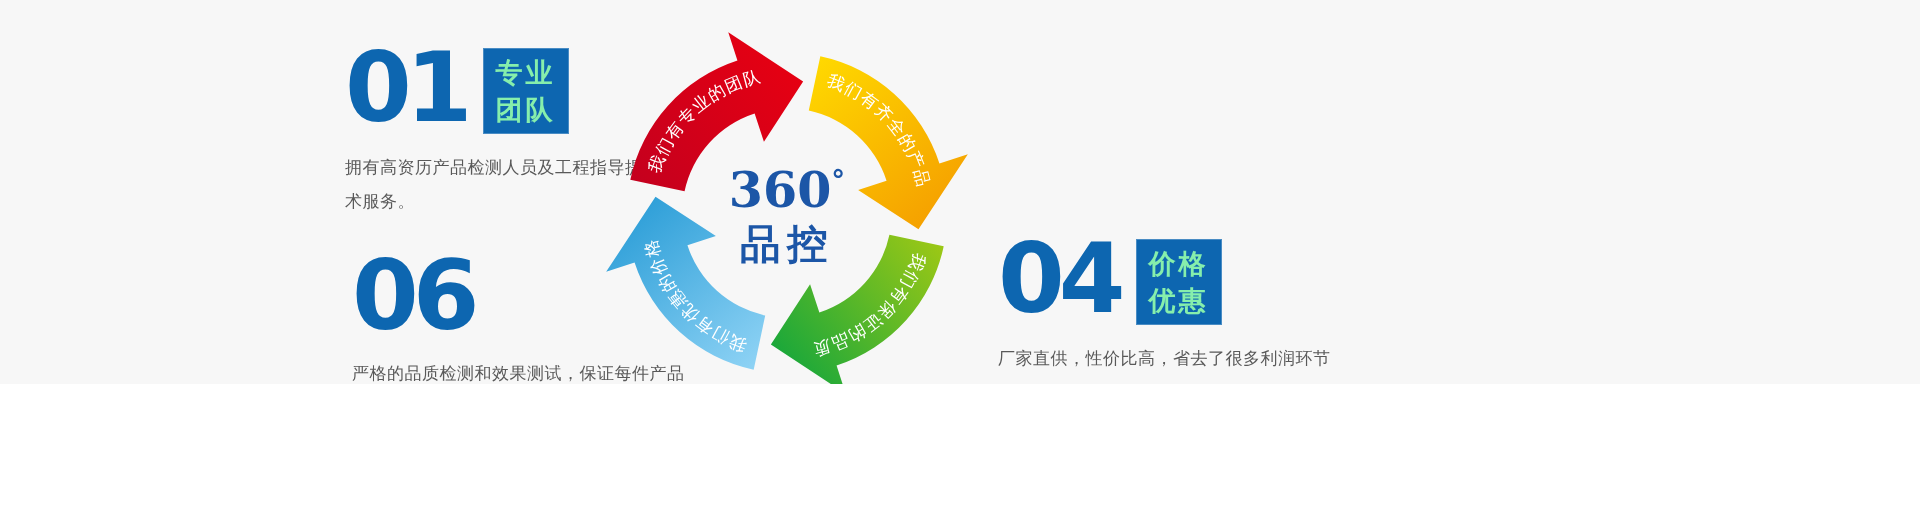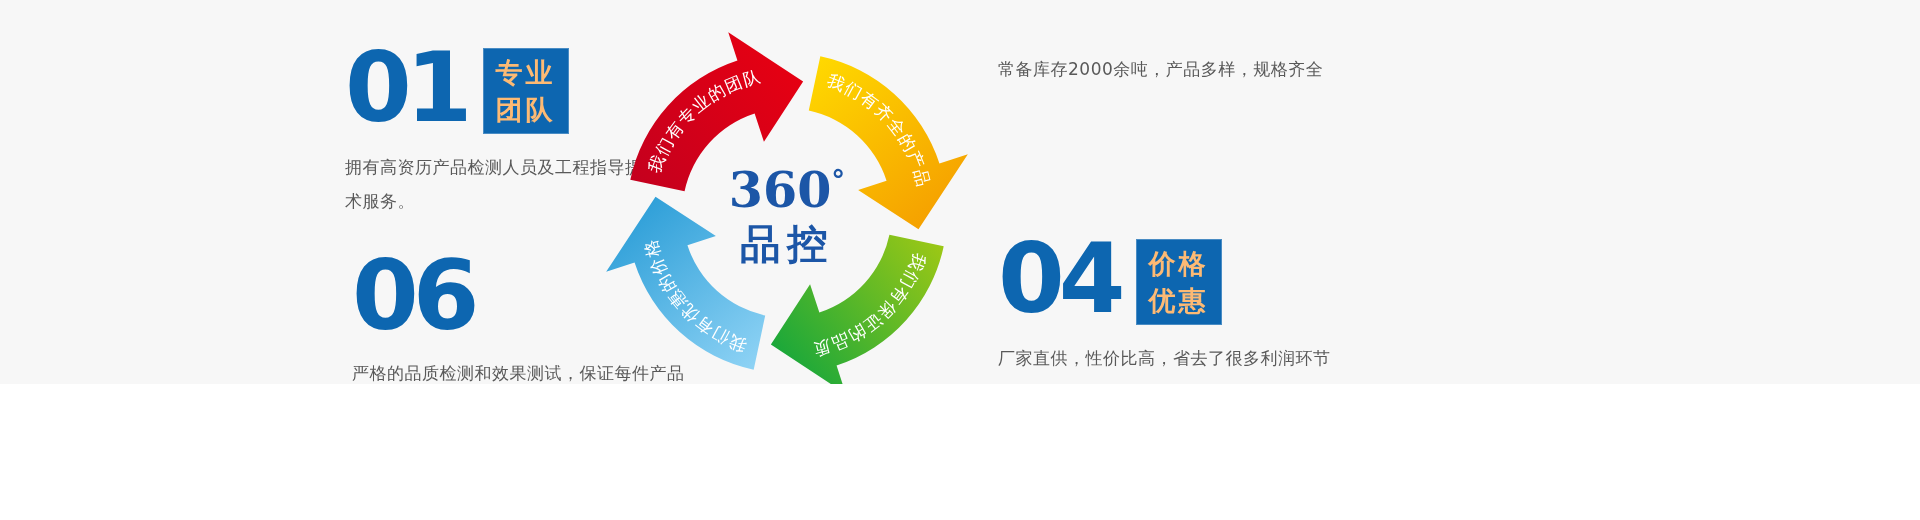--- a/index.html
+++ b/index.html
@@ -14,21 +14,21 @@
   .feature-number{
     font-size:96px;font-weight:bold;color:var(--accent_blue,#0d66b0);
     line-height:88px;letter-spacing:-6px;margin-right:16px;
   }
   .feature-label-box{
     width:86px;height:86px;background:var(--accent_blue,#0d66b0);
     display:flex;flex-direction:column;justify-content:center;align-items:center;
     margin-top:4px;box-shadow:inset 0 0 0 1px rgba(255,255,255,.25);
   }
   .feature-label-box span{
-    color:#fdba74;font-size:27px;font-weight:bold;line-height:37px;letter-spacing:3px;
+    color:#86efac;font-size:27px;font-weight:bold;line-height:37px;letter-spacing:3px;
   }
   .feature-desc{
     margin:16px 0 0;font-size:17px;color:var(--text_gray,#595959);
     line-height:34px;letter-spacing:.5px;white-space:normal;
   }
   .f1{left:345px;top:44px}   .f1 .feature-desc{width:342px}
   .f2{left:998px;top:36px}   .f2 .feature-desc{width:640px}
   .f3{left:352px;top:252px}  .f3 .feature-desc{width:342px}
   .f4{left:998px;top:235px}  .f4 .feature-desc{width:640px}
   
@@ -47,21 +47,20 @@
       <span class="feature-number">01</span>
       <div class="feature-label-box">
         <span>专业</span>
         <span>团队</span>
       </div>
     </div>
     <p class="feature-desc">拥有高资历产品检测人员及工程指导提供技术服务。</p>
   </div>
 
   <div class="feature f2">
-    <p class="feature-desc">常备库存2000余吨，产品多样，规格齐全</p>
   </div>
 
   <div class="feature f3">
     <div class="feature-head">
       <span class="feature-number">06</span>
     </div>
     <p class="feature-desc">严格的品质检测和效果测试，保证每件产品质量，确保使用无忧。</p>
   </div>
 
   <div class="feature f4">

